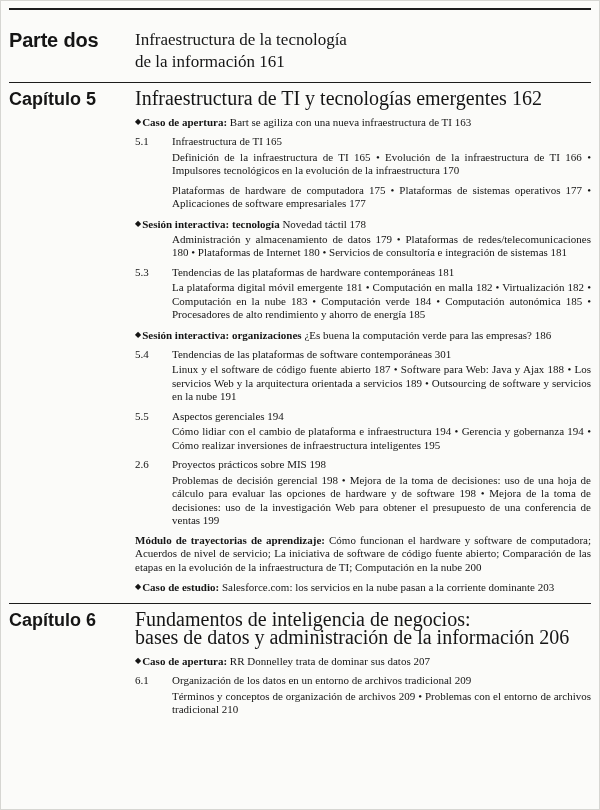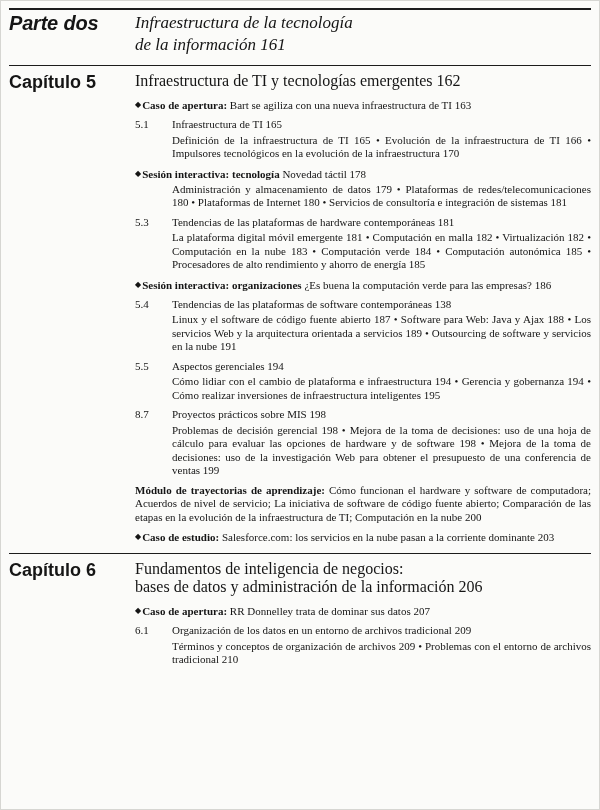--- a/index.html
+++ b/index.html
@@ -18,27 +18,27 @@
   .rule.top { margin-top: 7px; }
 
   .row { display: flex; align-items: flex-start; }
   .label-col {
     flex: 0 0 114px;
     font-family: "Liberation Sans", "DejaVu Sans", sans-serif;
     font-weight: 700;
   }
   .content-col { flex: 1; min-width: 0; margin-left: 12px; }
 
-  .part-row { padding: 2px 0 9px; font-style: italic; }
+  .part-row { padding: 19px 0 9px; }
   .part-label { font-size: 20px; line-height: 23px; letter-spacing: -0.2px; }
   .part-title { font-size: 17px; line-height: 22px; }
 
   .chap-row { padding: 6px 0 9px; }
   .chap-label { font-size: 18px; line-height: 19px; padding-top: 1px; }
-  .chap-title { font-size: 16px; line-height: 18px; margin-bottom: 8px; }
+  .chap-title { font-size: 20px; line-height: 18px; margin-bottom: 8px; }
 
   .entry { margin-top: 6px; font-size: 11px; line-height: 13.5px; }
   .sec-head { display: flex; }
   .sec-num { flex: 0 0 37px; font-family: Liberation Serif, serif; }
   .sec-title { flex: 1; }
   .sec-detail { margin-left: 37px; margin-top: 2px; text-align: justify; }
   .para { margin: 6px 0 0; text-align: justify; font-family: Liberation Serif, serif; }
   .b { font-weight: 700; }
   .diamond { font-size: 8px; vertical-align: 1.5px; padding-right: 1px; }
 </style>
@@ -72,20 +72,21 @@
 
       <div class="entry">
         <div class="sec-head">
           <span class="sec-num">5.1</span>
           <span class="sec-title">Infraestructura de TI 165</span>
         </div>
         <div class="sec-detail">Definición de la infraestructura de TI 165 • Evolución de la infraestructura de TI 166 • Impulsores tecnológicos en la evolución de la infraestructura 170</div>
       </div>
 
       <div class="entry">
+        <div class="sec-detail">Plataformas de hardware de computadora 175 • Plataformas de sistemas operativos 177 • Aplicaciones de software empresariales 177</div>
       </div>
 
       <div class="entry">
         <div>
           <span class="diamond">◆</span><span class="b">Sesión interactiva: tecnología</span> <span>Novedad táctil 178</span>
         </div>
         <div class="sec-detail">Administración y almacenamiento de datos 179 • Plataformas de redes/telecomunicaciones 180 • Plataformas de Internet 180 • Servicios de consultoría e integración de sistemas 181</div>
       </div>
 
       <div class="entry">
@@ -96,36 +97,36 @@
         <div class="sec-detail">La plataforma digital móvil emergente 181 • Computación en malla 182 • Virtualización 182 • Computación en la nube 183 • Computación verde 184 • Computación autonómica 185 • Procesadores de alto rendimiento y ahorro de energía 185</div>
       </div>
 
       <div class="entry">
         <span class="diamond">◆</span><span class="b">Sesión interactiva: organizaciones</span> <span>¿Es buena la computación verde para las empresas? 186</span>
       </div>
 
       <div class="entry">
         <div class="sec-head">
           <span class="sec-num">5.4</span>
-          <span class="sec-title">Tendencias de las plataformas de software contemporáneas 138</span>
+          <span class="sec-title">Tendencias de las plataformas de software contemporáneas 301</span>
         </div>
         <div class="sec-detail">Linux y el software de código fuente abierto 187 • Software para Web: Java y Ajax 188 • Los servicios Web y la arquitectura orientada a servicios 189 • Outsourcing de software y servicios en la nube 191</div>
       </div>
 
       <div class="entry">
         <div class="sec-head">
           <span class="sec-num">5.5</span>
           <span class="sec-title">Aspectos gerenciales 194</span>
         </div>
         <div class="sec-detail">Cómo lidiar con el cambio de plataforma e infraestructura 194 • Gerencia y gobernanza 194 • Cómo realizar inversiones de infraestructura inteligentes 195</div>
       </div>
 
       <div class="entry">
         <div class="sec-head">
-          <span class="sec-num">8.7</span>
+          <span class="sec-num">2.6</span>
           <span class="sec-title">Proyectos prácticos sobre MIS 198</span>
         </div>
         <div class="sec-detail">Problemas de decisión gerencial 198 • Mejora de la toma de decisiones: uso de una hoja de cálculo para evaluar las opciones de hardware y de software 198 • Mejora de la toma de decisiones: uso de la investigación Web para obtener el presupuesto de una conferencia de ventas 199</div>
       </div>
 
       <p class="entry para">
         <span class="b">Módulo de trayectorias de aprendizaje:</span> <span>Cómo funcionan el hardware y software de computadora; Acuerdos de nivel de servicio; La iniciativa de software de código fuente abierto; Comparación de las etapas en la evolución de la infraestructura de TI; Computación en la nube 200</span>
       </p>
 
 

